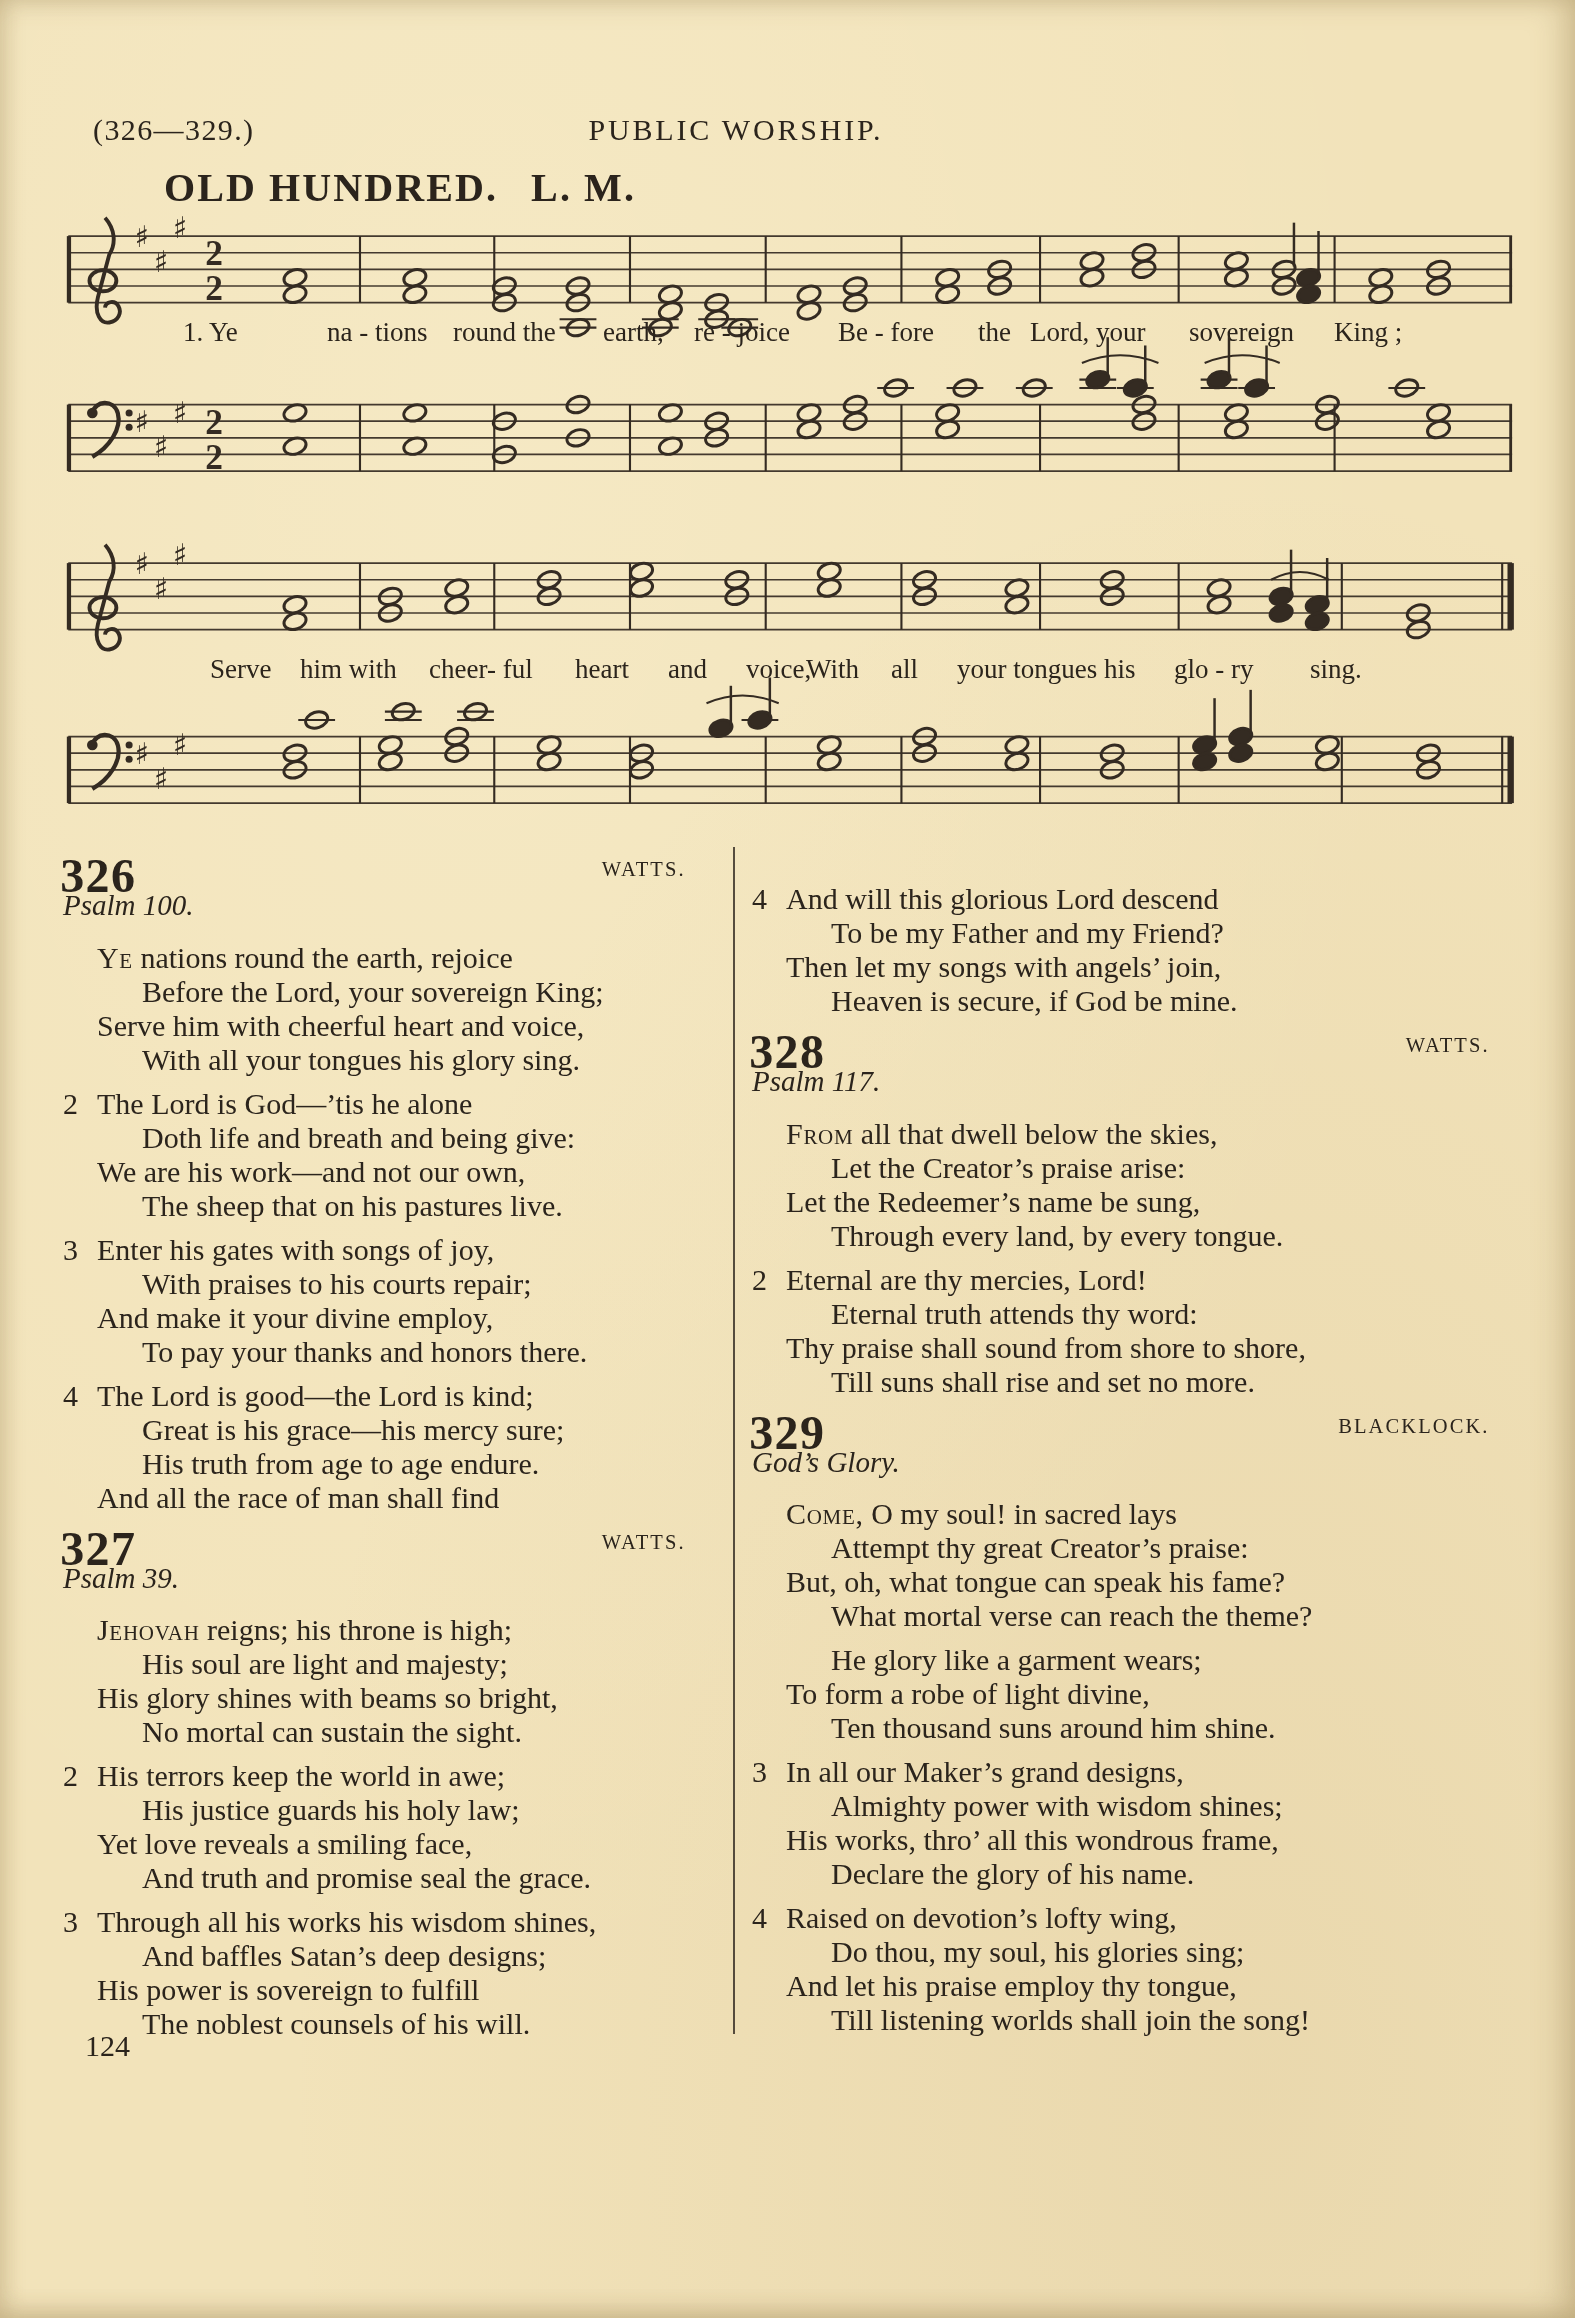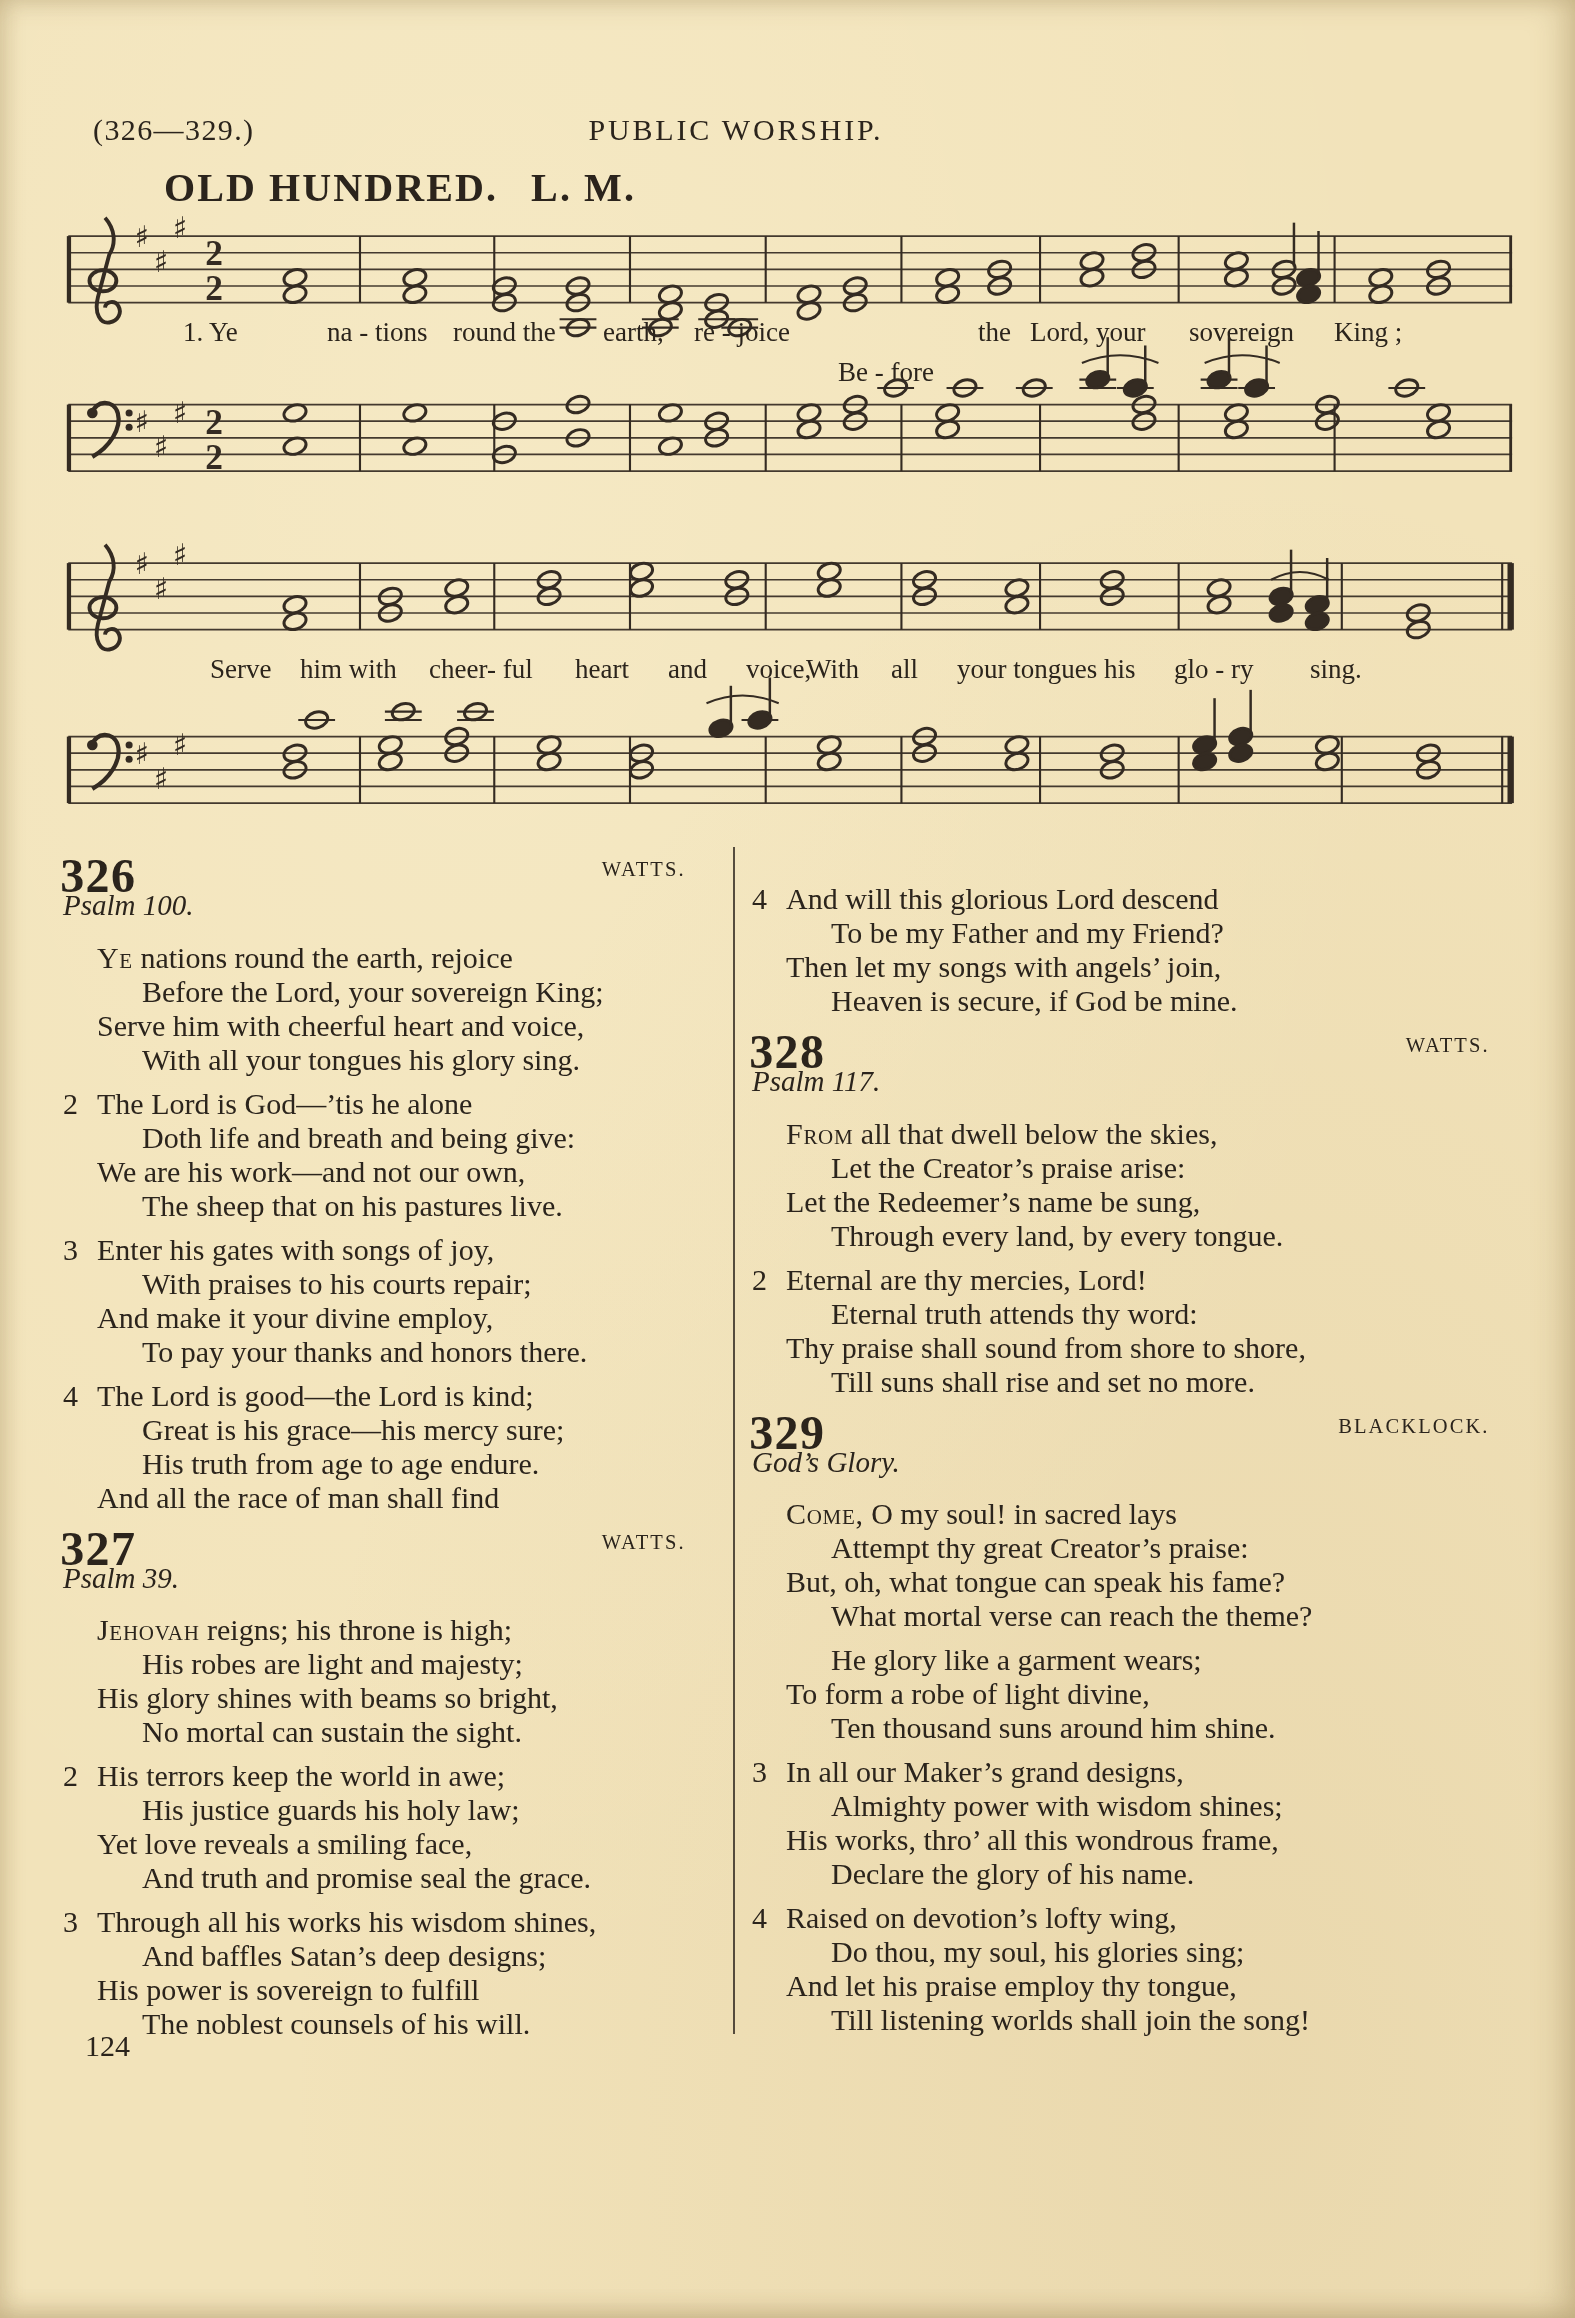--- a/index.html
+++ b/index.html
@@ -126,21 +126,21 @@
       <line x1="928.72" y1="182.5" x2="980.72" y2="182.5" stroke="#342b22" stroke-width="3"></line>
       <line x1="928.72" y1="194.25" x2="980.72" y2="194.25" stroke="#342b22" stroke-width="3"></line>
       <ellipse cx="954.72" cy="194.25" rx="16" ry="11" fill="none" stroke="#342b22" stroke-width="4.2" transform="rotate(-18 954.72 194.25)"></ellipse>
     </svg>
   <div id="lyric1" class="lyric-row">
       <span class="syl" style="left: 183px;">1. Ye</span>
       <span class="syl" style="left: 327px;">na - tions</span>
       <span class="syl" style="left: 453px;">round the</span>
       <span class="syl" style="left: 603px;">earth,</span>
       <span class="syl" style="left: 694px;">re - joice</span>
-      <span class="syl" style="left: 838px; margin-top: 40px;">Be - fore</span>
+      <span class="syl" style="left: 838px;">Be - fore</span>
       <span class="syl" style="left: 978px;">the</span>
       <span class="syl" style="left: 1030px;">Lord, your</span>
       <span class="syl" style="left: 1189px;">sovereign</span>
       <span class="syl" style="left: 1334px;">King ;</span>
     </div>
   <svg id="staff2" class="staff" viewBox="0 0 2060 230" width="1458" height="163">
       <line x1="6" y1="60" x2="2046" y2="60" stroke="#342b22" stroke-width="2.4" opacity="0.92"></line>
       <line x1="6" y1="83.5" x2="2046" y2="83.5" stroke="#342b22" stroke-width="2.4" opacity="0.92"></line>
       <line x1="6" y1="107" x2="2046" y2="107" stroke="#342b22" stroke-width="2.4" opacity="0.92"></line>
       <line x1="6" y1="130.5" x2="2046" y2="130.5" stroke="#342b22" stroke-width="2.4" opacity="0.92"></line>
@@ -380,21 +380,21 @@
         <div class="line indent">His truth from age to age endure.</div>
         <div class="line">And all the race of man shall find</div>
       </div>
       <div class="hymn-header">
         <div class="hymn-number">327</div>
         <div class="hymn-author">WATTS.</div>
         <div class="hymn-subtitle">Psalm 39.</div>
       </div>
       <div class="stanza">
         <div class="line"><span class="vnum"></span><span class="lead">Jehovah</span> reigns; his throne is high;</div>
-        <div class="line indent">His robes are light and majesty;</div>
+        <div class="line indent">His soul are light and majesty;</div>
         <div class="line">His glory shines with beams so bright,</div>
         <div class="line indent">No mortal can sustain the sight.</div>
       </div>
       <div class="stanza">
         <div class="line"><span class="vnum">2</span>His terrors keep the world in awe;</div>
         <div class="line indent">His justice guards his holy law;</div>
         <div class="line">Yet love reveals a smiling face,</div>
         <div class="line indent">And truth and promise seal the grace.</div>
       </div>
       <div class="stanza">

